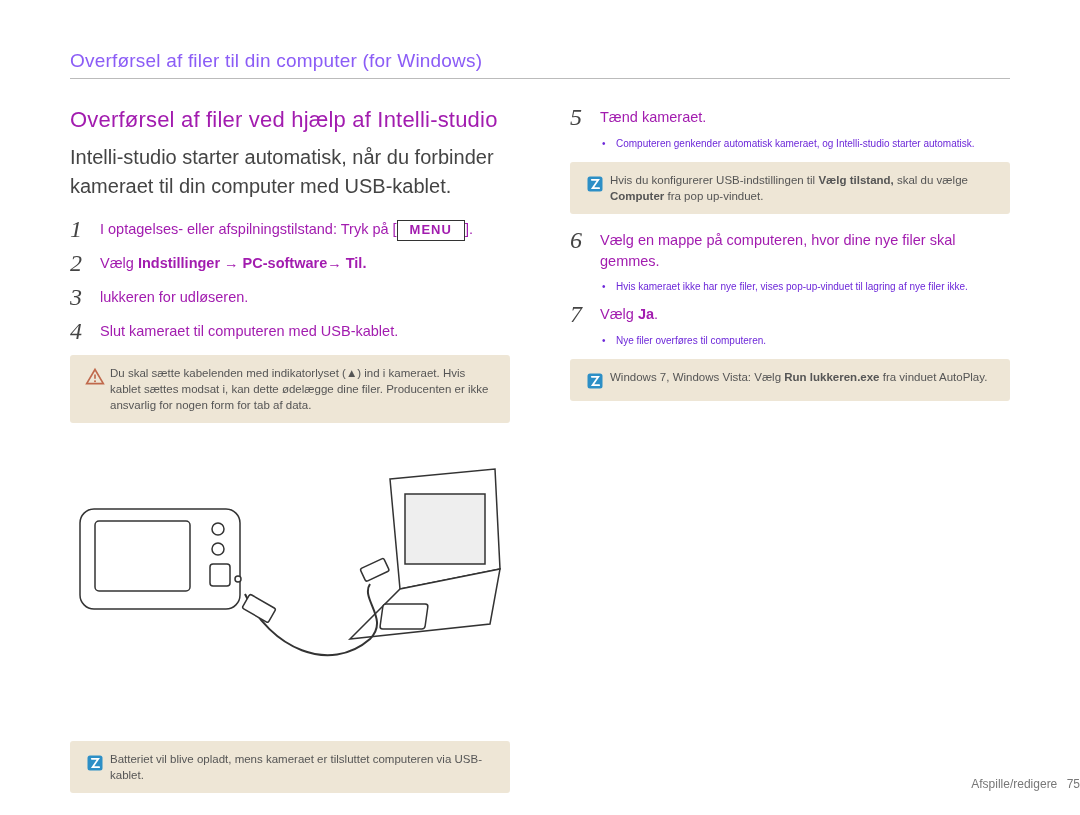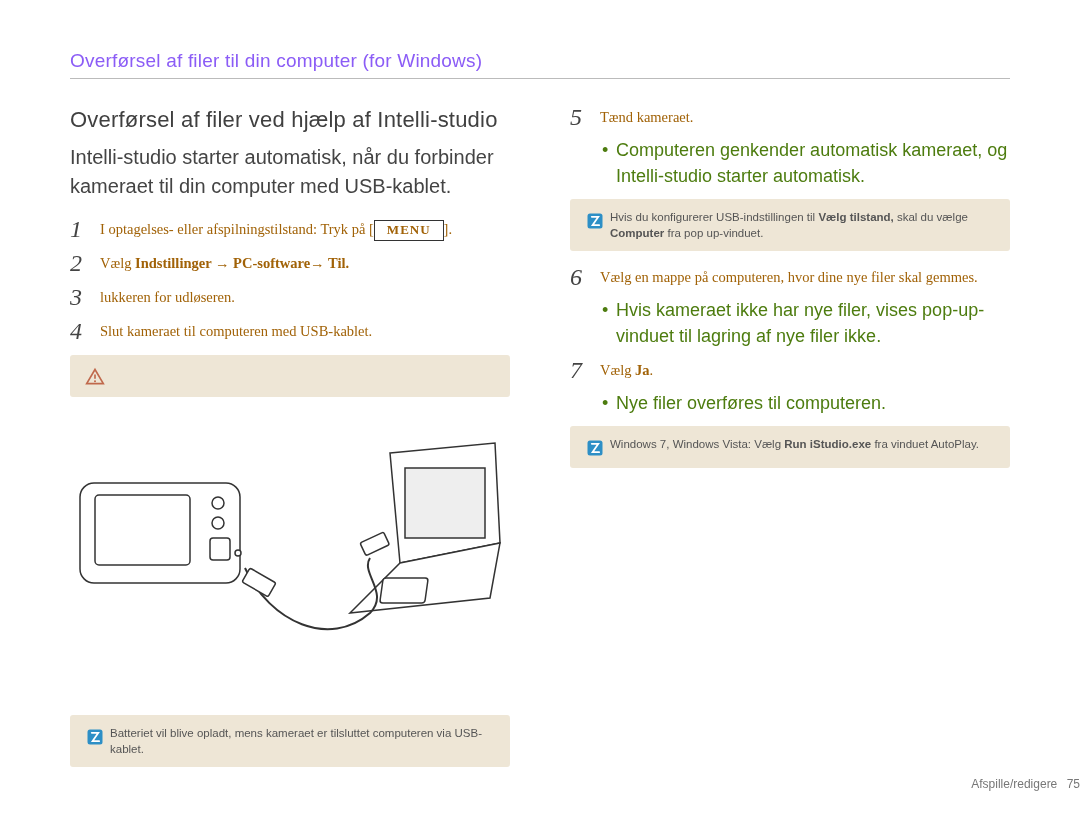--- a/index.html
+++ b/index.html
@@ -30,21 +30,21 @@
   .columns {
     display: flex;
     gap: 60px;
   }
   .col {
     flex: 1 1 0;
     min-width: 0;
   }
   .section-title {
     font-size: 22px;
-    color: #404040;
+    color: #a21caf;
     font-weight: 400;
     margin-bottom: 10px;
     letter-spacing: 0.2px;
   }
   .intro-text {
     font-size: 20px;
     color: #444;
     line-height: 1.45;
     margin-bottom: 18px;
   }
@@ -59,43 +59,42 @@
     font-weight: 400;
     color: #444;
     font-style: italic;
     font-family: Georgia, serif;
     line-height: 1;
     min-width: 18px;
     margin-top: -2px;
   }
   .step-text {
     font-size: 14.5px;
-    color: #a16207;
+    color: #a21caf;
     line-height: 1.45;
-    font-family: Liberation Serif, serif;
   }
   .step-text .b { font-weight: 700; }
   .menu-box {
     display: inline-block;
     border: 1px solid #333;
     padding: 0 12px;
     font-weight: 700;
     font-size: 13px;
     letter-spacing: 1px;
     vertical-align: baseline;
   }
   .bullets {
     list-style: none;
     padding-left: 32px;
     margin-top: -4px;
     margin-bottom: 10px;
   }
   .bullets li {
-    font-size: 18px;
-    color: #4d7c0f;
+    font-size: 10px;
+    color: #6d28d9;
     line-height: 1.45;
     position: relative;
     padding-left: 14px;
     margin-bottom: 2px;
   }
   .bullets li::before {
     content: "•";
     position: absolute;
     left: 0;
     top: 0;
@@ -177,20 +176,23 @@
       </div>
 
       <div class="notebox">
         <div class="icon-wrap warn-icon">
           <svg viewBox="0 0 24 24">
               <path fill="none" stroke="#c0694c" stroke-width="2" d="M12 3 L22 20 L2 20 Z"></path>
               <line x1="12" y1="9" x2="12" y2="14" stroke="#c0694c" stroke-width="2"></line>
               <circle cx="12" cy="17" r="1.2" fill="#c0694c"></circle>
             </svg>
         </div>
+        <div class="note-text">
+          <span>Du skal sætte kabelenden med indikatorlyset (</span>▲<span>) ind i kameraet. Hvis kablet sættes modsat i, kan dette ødelægge dine filer. Producenten er ikke ansvarlig for nogen form for tab af data.</span>
+        </div>
       </div>
 
       
       <svg class="illustration" viewBox="0 0 440 260">
 
         <g stroke="#333" stroke-width="1.5" fill="#fff">
           <rect x="10" y="60" rx="14" ry="14" width="160" height="100"></rect>
           <rect x="25" y="72" width="95" height="70" rx="4"></rect>
           <circle cx="148" cy="80" r="6"></circle>
           <circle cx="148" cy="100" r="6"></circle>
@@ -264,21 +266,21 @@
       </ul>
 
       <div class="notebox">
         <div class="icon-wrap info-icon">
           <svg viewBox="0 0 24 24">
               <rect x="3" y="3" width="18" height="18" rx="3" fill="#2d8fc6"></rect>
               <path d="M8 7 L16 7 L9 17 L17 17" stroke="#fff" stroke-width="2" fill="none" stroke-linecap="round"></path>
             </svg>
         </div>
         <div class="note-text">
-          <span>Windows 7, Windows Vista: Vælg </span><span class="b">Run iStudio.exe</span><span> fra vinduet AutoPlay.</span>
+          <span>Windows 7, Windows Vista: Vælg </span><span class="b">Run lukkeren.exe</span><span> fra vinduet AutoPlay.</span>
         </div>
       </div>
     </div>
   </div>
 </div>
 
 <div class="footer">
   <span>Afspille/redigere</span>
   <span class="pg">75</span>
 </div>

